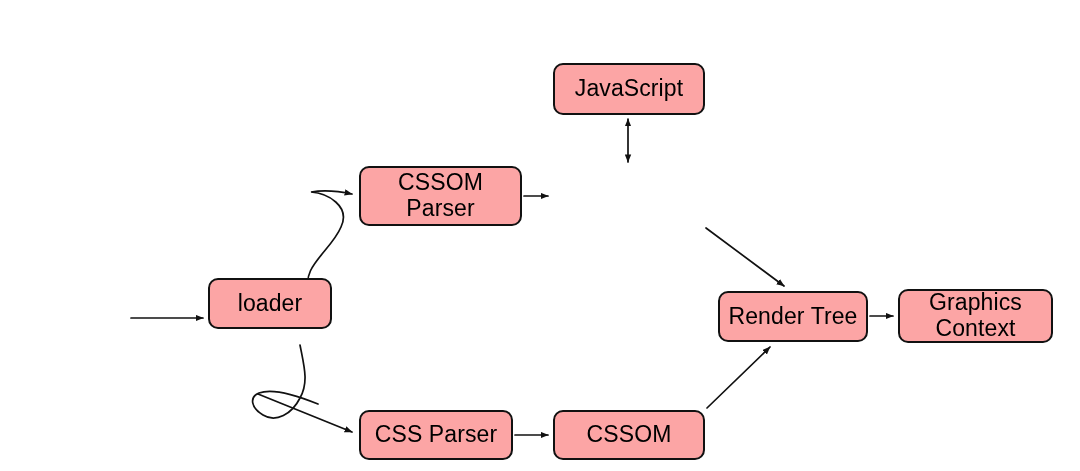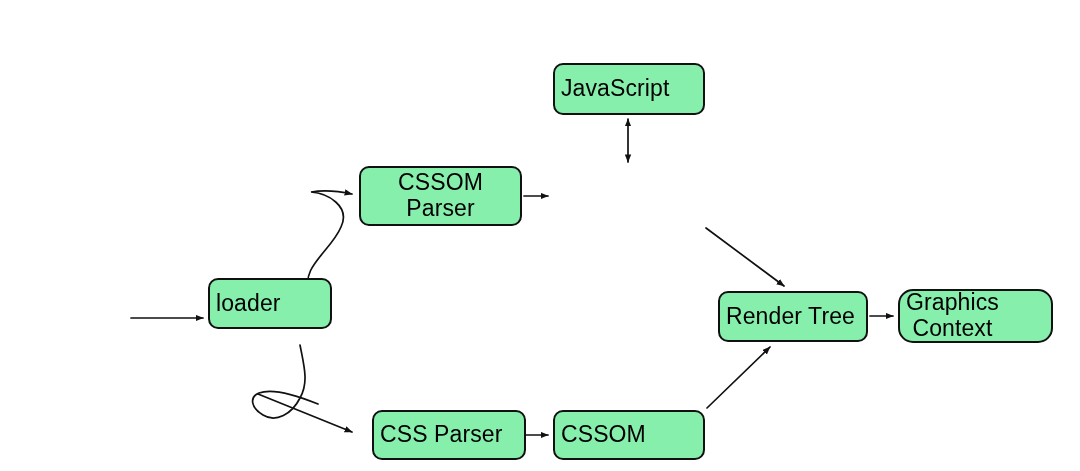--- a/index.html
+++ b/index.html
@@ -21,25 +21,26 @@
   #edge-layer {
     position: absolute;
     left: 0;
     top: 0;
     width: 1080px;
     height: 471px;
   }
   .node {
     position: absolute;
     box-sizing: border-box;
-    background: #86efac;
+    background: #fca5a5;
     border: 2px solid #111111;
     border-radius: 10px;
     display: flex;
     align-items: center;
+    justify-content: center;
     text-align: center;
     color: #000000;
     font-size: 23px;
     line-height: 1.12;
     letter-spacing: 0.1px;
     z-index: 2;
   }
   .node .node-label {
     display: block;
     white-space: pre-line;
@@ -91,30 +92,30 @@
 
   <div class="node" style="left:359px; top:166px; width:163px; height:60px;">
     <span class="node-label">CSSOM Parser</span>
   </div>
 
 
   <div class="node" style="left:553px; top:63px; width:152px; height:52px;">
     <span class="node-label">JavaScript</span>
   </div>
 
-  <div class="node" style="left:359px; top:410px; width:154px; height:50px;margin-left:13px;">
+  <div class="node" style="left:359px; top:410px; width:154px; height:50px;">
     <span class="node-label">CSS Parser</span>
   </div>
 
   <div class="node" style="left:553px; top:410px; width:152px; height:50px;">
     <span class="node-label">CSSOM</span>
   </div>
 
   <div class="node" style="left:718px; top:291px; width:150px; height:51px;">
     <span class="node-label">Render Tree</span>
   </div>
 
-  <div class="node" style="left:898px; top:289px; width:155px; height:54px;border-radius:15px;">
+  <div class="node" style="left:898px; top:289px; width:155px; height:54px;">
     <span class="node-label">Graphics
 Context</span>
   </div>
 
 </div>
 
 </body></html>

